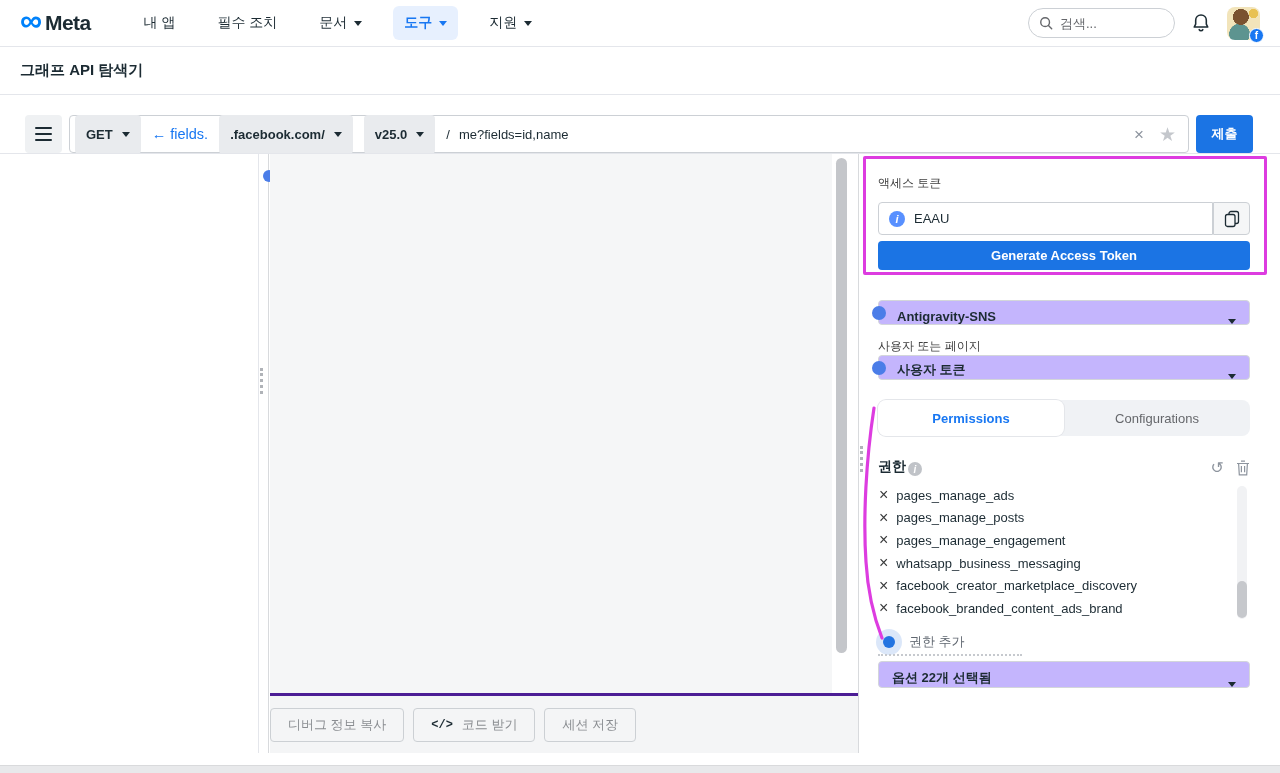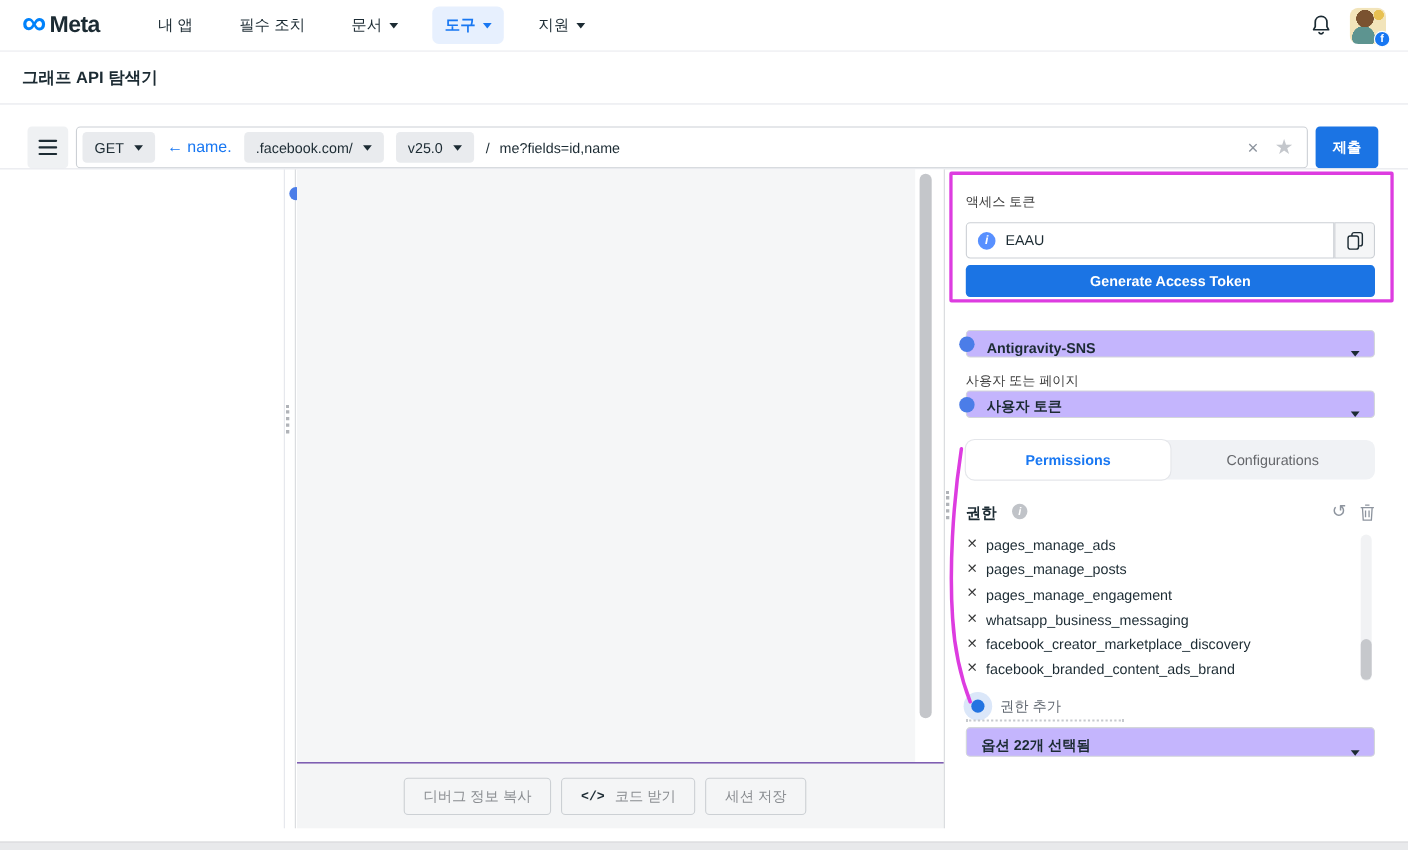--- a/index.html
+++ b/index.html
@@ -42,22 +42,22 @@
   .page-title { font-size: 15px; font-weight: 600; color: #1c2b33; }
 
   
   .request-row { position: absolute; top: 115px; left: 25px; width: 1228px; height: 38px;
                  display: flex; align-items: stretch; }
   .burger-btn { width: 37px; background: #eff1f3; border: 0; border-radius: 4px; cursor: pointer;
                 display: flex; flex-direction: column; justify-content: center; align-items: center; gap: 4px; }
   .burger-line { width: 17px; height: 2px; background: #1c2b33; border-radius: 1px; }
   .req-container { flex: 1; margin: 0 7px; border: 1px solid #ccd0d5; border-radius: 4px; background: #fff;
                    display: flex; align-items: center; gap: 11px; padding: 0 12px 0 5px; }
-  .chip { background: #e9ebee; border-radius: 4px; height: 28px; display: flex; align-items: center;
-          gap: 9px; padding: 0 11px; font-size: 13px; font-weight: normal; color: #1c2b33; cursor: pointer; border: 0;
+  .chip { background: #e9ebee; border-radius: 4px; height: 39px; display: flex; align-items: center;
+          gap: 9px; padding: 0 11px; font-size: 13px; font-weight: bold; color: #1c2b33; cursor: pointer; border: 0;
           font-family: "Liberation Sans", sans-serif; }
   .graph-link { color: #1877f2; font-size: 14.5px; cursor: pointer; }
   .path-wrap { display: flex; align-items: center; gap: 9px; font-size: 13px; color: #1c2b33; }
   .req-right { margin-left: auto; display: flex; align-items: center; gap: 15px; }
   .clear-x { color: #8d949e; font-size: 17px; cursor: pointer; line-height: 1; }
   .star { color: #c4c7cc; font-size: 19px; cursor: pointer; line-height: 1; }
   .submit-btn { width: 57px; background: #1b74e4; color: #fff; border: 0; border-radius: 4px;
                 font-size: 13px; font-weight: bold; cursor: pointer; font-family: "Liberation Sans", sans-serif; }
 
   
@@ -69,22 +69,22 @@
                  border-radius: 50%; background: #4b7de8; cursor: col-resize; }
   .drag-handle { position: absolute; width: 0; height: 26px; border-left: 3px dotted #b0b3b8; cursor: col-resize; }
   .handle-left { left: 260px; top: 368px; }
   .handle-right { left: 860px; top: 446px; }
 
   .canvas { position: absolute; left: 270px; top: 154px; width: 588px; height: 539px; background: #f5f6f7; }
   .canvas-gutter { position: absolute; left: 832px; top: 154px; width: 26px; height: 539px; background: #fff; }
   .canvas-scroll { position: absolute; left: 836px; top: 158px; width: 11px; height: 495px;
                    background: #c4c6ca; border-radius: 6px; cursor: pointer; }
   .canvas-footer { position: absolute; left: 270px; top: 693px; width: 588px; height: 60px;
-                   background: #f4f5f6; border-top: 1px solid #4c1d95;
-                   display: flex; align-items: center; justify-content: center; gap: 9px; padding-right: 28px; }
+                   background: #f4f5f6; border-top: 3px solid #4c1d95;
+                   display: flex; align-items: center; justify-content: flex-start; gap: 9px; padding-right: 28px; }
   .cf-btn { height: 34px; border: 1px solid #ccd0d4; border-radius: 4px; background: transparent;
             color: #8a8d91; font-size: 13px; padding: 0 17px; display: flex; align-items: center; gap: 9px;
             cursor: pointer; font-family: "Liberation Sans", sans-serif; }
   .code-glyph { color: #1c2b33; font-weight: bold; font-size: 12px; font-family: "Liberation Mono", monospace; }
 
   
   .r-label { position: absolute; left: 878px; font-size: 12px; font-weight: 500; color: #404040; }
   .token-group { position: absolute; left: 878px; top: 202px; width: 372px; height: 33px; display: flex; }
   .token-input { flex: 1; border: 1px solid #ccd0d5; border-radius: 4px 0 0 4px; background: #fff;
                  display: flex; align-items: center; gap: 9px; padding: 0 10px; }
@@ -104,21 +104,21 @@
   .select-dot { position: absolute; left: -7px; top: 50%; transform: translateY(-50%);
                 width: 14px; height: 14px; border-radius: 50%; background: #4b7de8; }
   .tabs { position: absolute; left: 878px; top: 400px; width: 372px; height: 36px;
           background: #f0f2f5; border-radius: 8px; display: flex; }
   .tab { width: 50%; display: flex; align-items: center; justify-content: center; font-size: 13px; cursor: pointer; }
   .tab.active { background: #fff; border-radius: 8px; color: #1877f2; font-weight: bold;
                 box-shadow: 0 0 0 1px #e4e6ea; }
   .tab.inactive { color: #65676b; }
 
   .perm-header { position: absolute; left: 878px; top: 458px; width: 372px; height: 18px;
-                 display: flex; align-items: flex-start; gap: 14px; }
+                 display: flex; align-items: flex-end; gap: 2px; }
   .perm-title { font-size: 14px; font-weight: bold; color: #1c2b33; }
   .info-gray { width: 14px; height: 14px; border-radius: 50%; background: #c0c3c8; color: #fff;
                font-size: 10px; font-weight: bold; font-style: italic; display: flex; align-items: center; justify-content: center; }
   .perm-tools { margin-left: auto; display: flex; align-items: center; gap: 12px; }
   .undo-glyph { color: #8d949e; font-size: 16px; line-height: 1; cursor: pointer; }
   .trash-btn { background: none; border: 0; cursor: pointer; display: flex; }
 
   .perm-list { position: absolute; left: 879px; top: 484px; width: 350px; }
   .perm-row { height: 22.6px; display: flex; align-items: center; gap: 8px; }
   .x-glyph { color: #3a3b3c; font-size: 16px; line-height: 1; cursor: pointer; }
@@ -168,20 +168,27 @@
       <div class="nav-item active">
           <span>도구</span>
           <span class="caret"></span>
         </div>
       <div class="nav-item">
           <span>지원</span>
           <span class="caret"></span>
         </div>
     </div>
     <div class="nav-right">
+      <div class="searchbox">
+        <svg width="14" height="14" viewBox="0 0 16 16">
+            <circle cx="7" cy="7" r="5" fill="none" stroke="#65676b" stroke-width="1.6"></circle>
+            <line x1="10.8" y1="10.8" x2="14.5" y2="14.5" stroke="#65676b" stroke-width="1.6" stroke-linecap="round"></line>
+          </svg>
+        <input type="text" placeholder="검색..." style="">
+      </div>
       <button class="bell-btn">
         <svg width="22" height="22" viewBox="0 0 24 24" fill="none" stroke="#1c2b33" stroke-width="1.7">
           <path d="M12 3.2c-3.4 0-5.8 2.5-5.8 5.8v4.2L4.6 16.4h14.8L17.8 13.2V9c0-3.3-2.4-5.8-5.8-5.8z" stroke-linejoin="round"></path>
           <path d="M10 19.2a2.2 2.2 0 0 0 4 0" stroke-linecap="round"></path>
         </svg>
       </button>
       <div class="avatar">
         <span class="avatar-badge">f</span>
       </div>
     </div>
@@ -195,21 +202,21 @@
     <button class="burger-btn">
       <span class="burger-line"></span>
       <span class="burger-line"></span>
       <span class="burger-line"></span>
     </button>
     <div class="req-container">
       <button class="chip">
         <span>GET</span>
         <span class="caret"></span>
       </button>
-      <span class="graph-link">← name.</span>
+      <span class="graph-link">← fields.</span>
       <button class="chip">
         <span>.facebook.com/</span>
         <span class="caret"></span>
       </button>
       <button class="chip">
         <span>v25.0</span>
         <span class="caret"></span>
       </button>
       <div class="path-wrap">
         <span>/</span>

